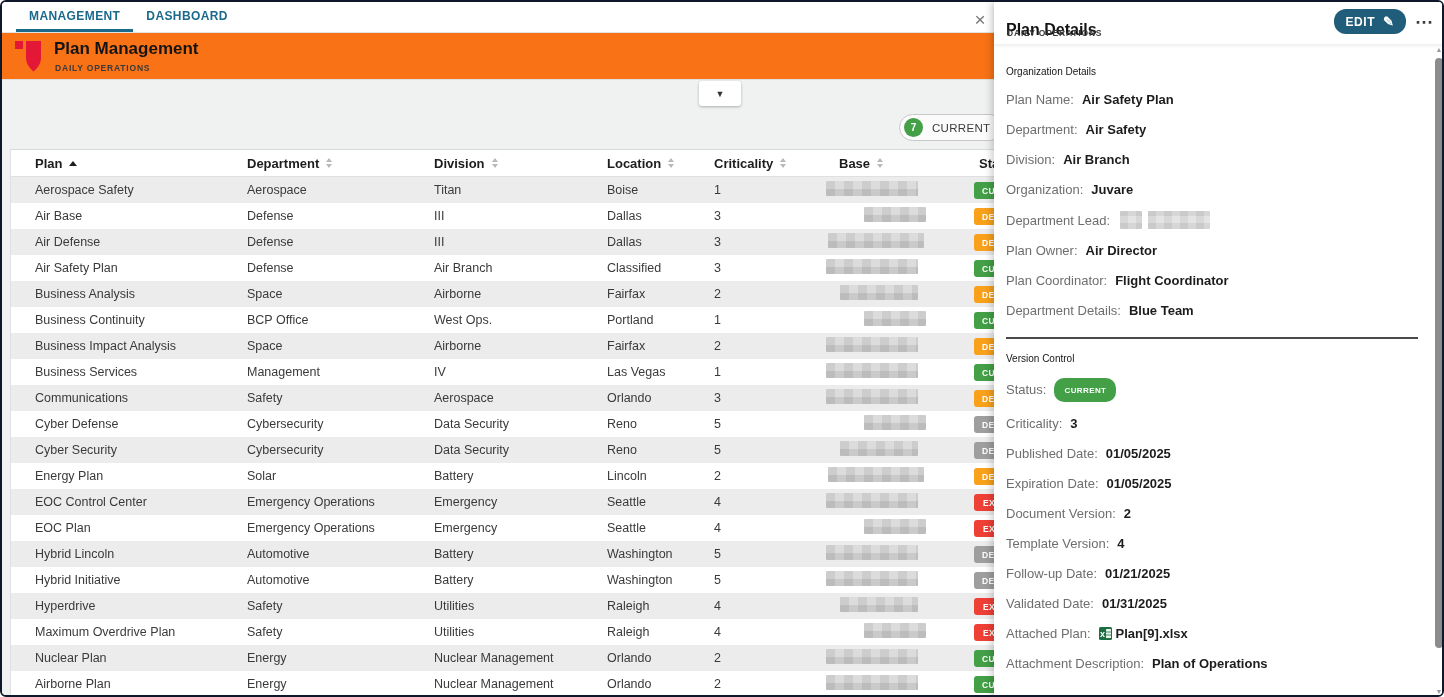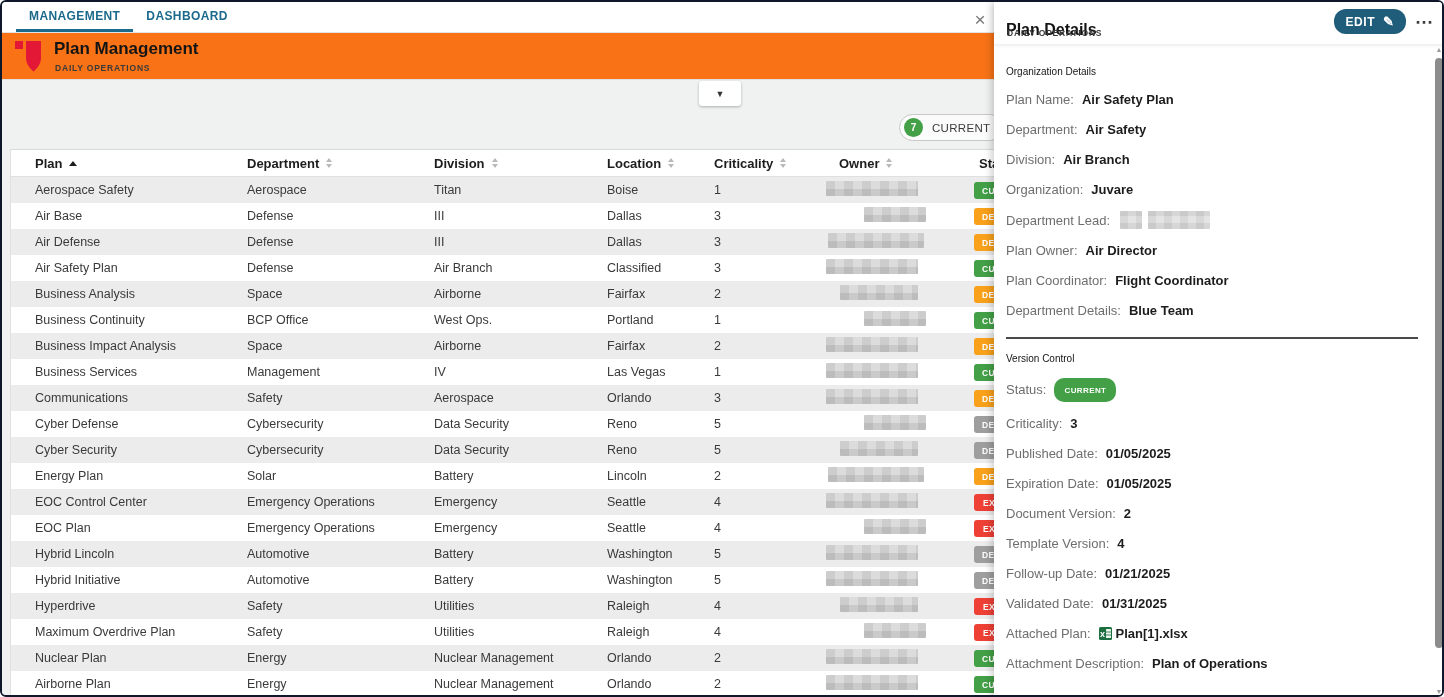--- a/index.html
+++ b/index.html
@@ -162,21 +162,21 @@
           <div class="th" data-sort="none">
             <span>Criticality</span>
 
             <span class="sort-both">
               <i class="up"></i>
               <i class="dn"></i>
             </span>
           </div>
 
           <div class="th" data-sort="none">
-            <span>Owner</span>
+            <span>Base</span>
 
             <span class="sort-both">
               <i class="up"></i>
               <i class="dn"></i>
             </span>
           </div>
 
           <div class="th" data-sort="none">
             <span>Status</span>
 
@@ -428,21 +428,21 @@
       <div class="field"><span class="flabel">Template Version:</span><span class="fvalue">4</span></div>
       <div class="field"><span class="flabel">Follow-up Date:</span><span class="fvalue">01/21/2025</span></div>
       <div class="field"><span class="flabel">Validated Date:</span><span class="fvalue">01/31/2025</span></div>
       <div class="field">
         <span class="flabel">Attached Plan:</span><svg class="xlsx-ic" viewBox="0 0 13 13">
             <rect x="0" y="0" width="13" height="13" rx="1.5" fill="#1d6f42"></rect>
             <rect x="7" y="2" width="5" height="9" rx="0.5" fill="#e8f3ec"></rect>
             <line x1="7" y1="5" x2="12" y2="5" stroke="#1d6f42" stroke-width="0.8"></line>
             <line x1="7" y1="8" x2="12" y2="8" stroke="#1d6f42" stroke-width="0.8"></line>
             <text x="1" y="10" font-size="9" font-weight="bold" fill="#fff" font-family="Liberation Sans, sans-serif">x</text>
-          </svg><span class="file-link">Plan[1].xlsx</span>
+          </svg><span class="file-link">Plan[9].xlsx</span>
       </div>
       <div class="field"><span class="flabel">Attachment Description:</span><span class="fvalue">Plan of Operations</span></div>
     </div>
 
     <div class="pscroll">
       <div class="arr arr-up">▲</div>
       <div class="pthumb"></div>
       <div class="arr arr-dn">▼</div>
     </div>
   </div>

